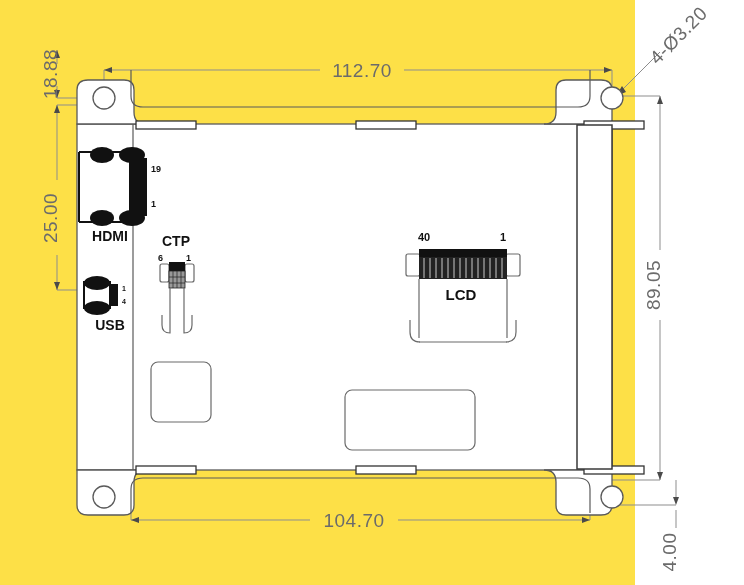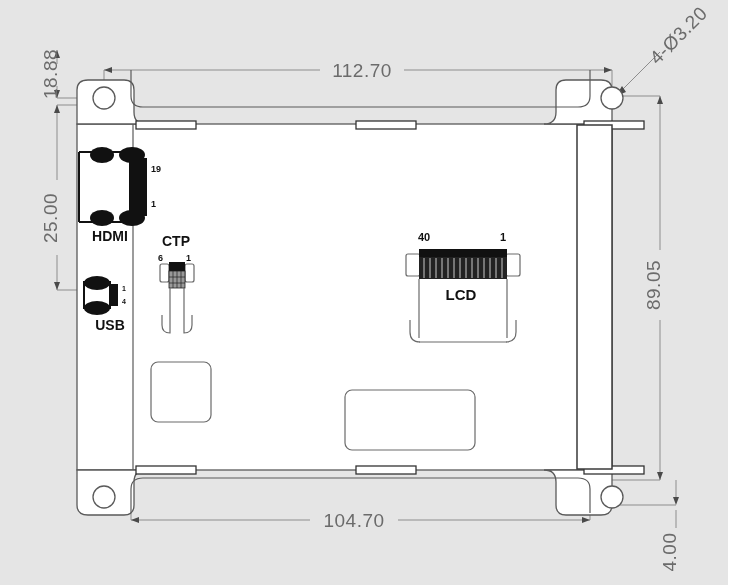--- a/index.html
+++ b/index.html
@@ -1,18 +1,18 @@
 <!DOCTYPE html>
 <html><head>
 <meta charset="utf-8">
 <style>
   html,body{margin:0;padding:0;background:#ffffff;}
   body{width:744px;height:585px;overflow:hidden;
        font-family:"Liberation Sans","DejaVu Sans",sans-serif;}
-  #stage{position:relative;width:728px;height:585px;background:#e5e5e5;}
+  #stage{position:relative;width:635px;height:585px;background:#fde047;}
   svg#drawing{position:absolute;left:0;top:0;width:744px;height:585px;display:block;}
   .dimtext{font-family:"Liberation Sans","DejaVu Sans",sans-serif;
            font-size:19px;fill:#6b6b6b;letter-spacing:0.5px;}
   .lbl{font-family:"Liberation Sans","DejaVu Sans",sans-serif;
        font-size:14px;font-weight:bold;fill:#111;}
   .pinnum{font-family:"Liberation Sans","DejaVu Sans",sans-serif;
           font-size:9px;font-weight:bold;fill:#111;}
   .pinnum-sm{font-family:"Liberation Sans","DejaVu Sans",sans-serif;
           font-size:7px;font-weight:bold;fill:#111;}
 </style>

